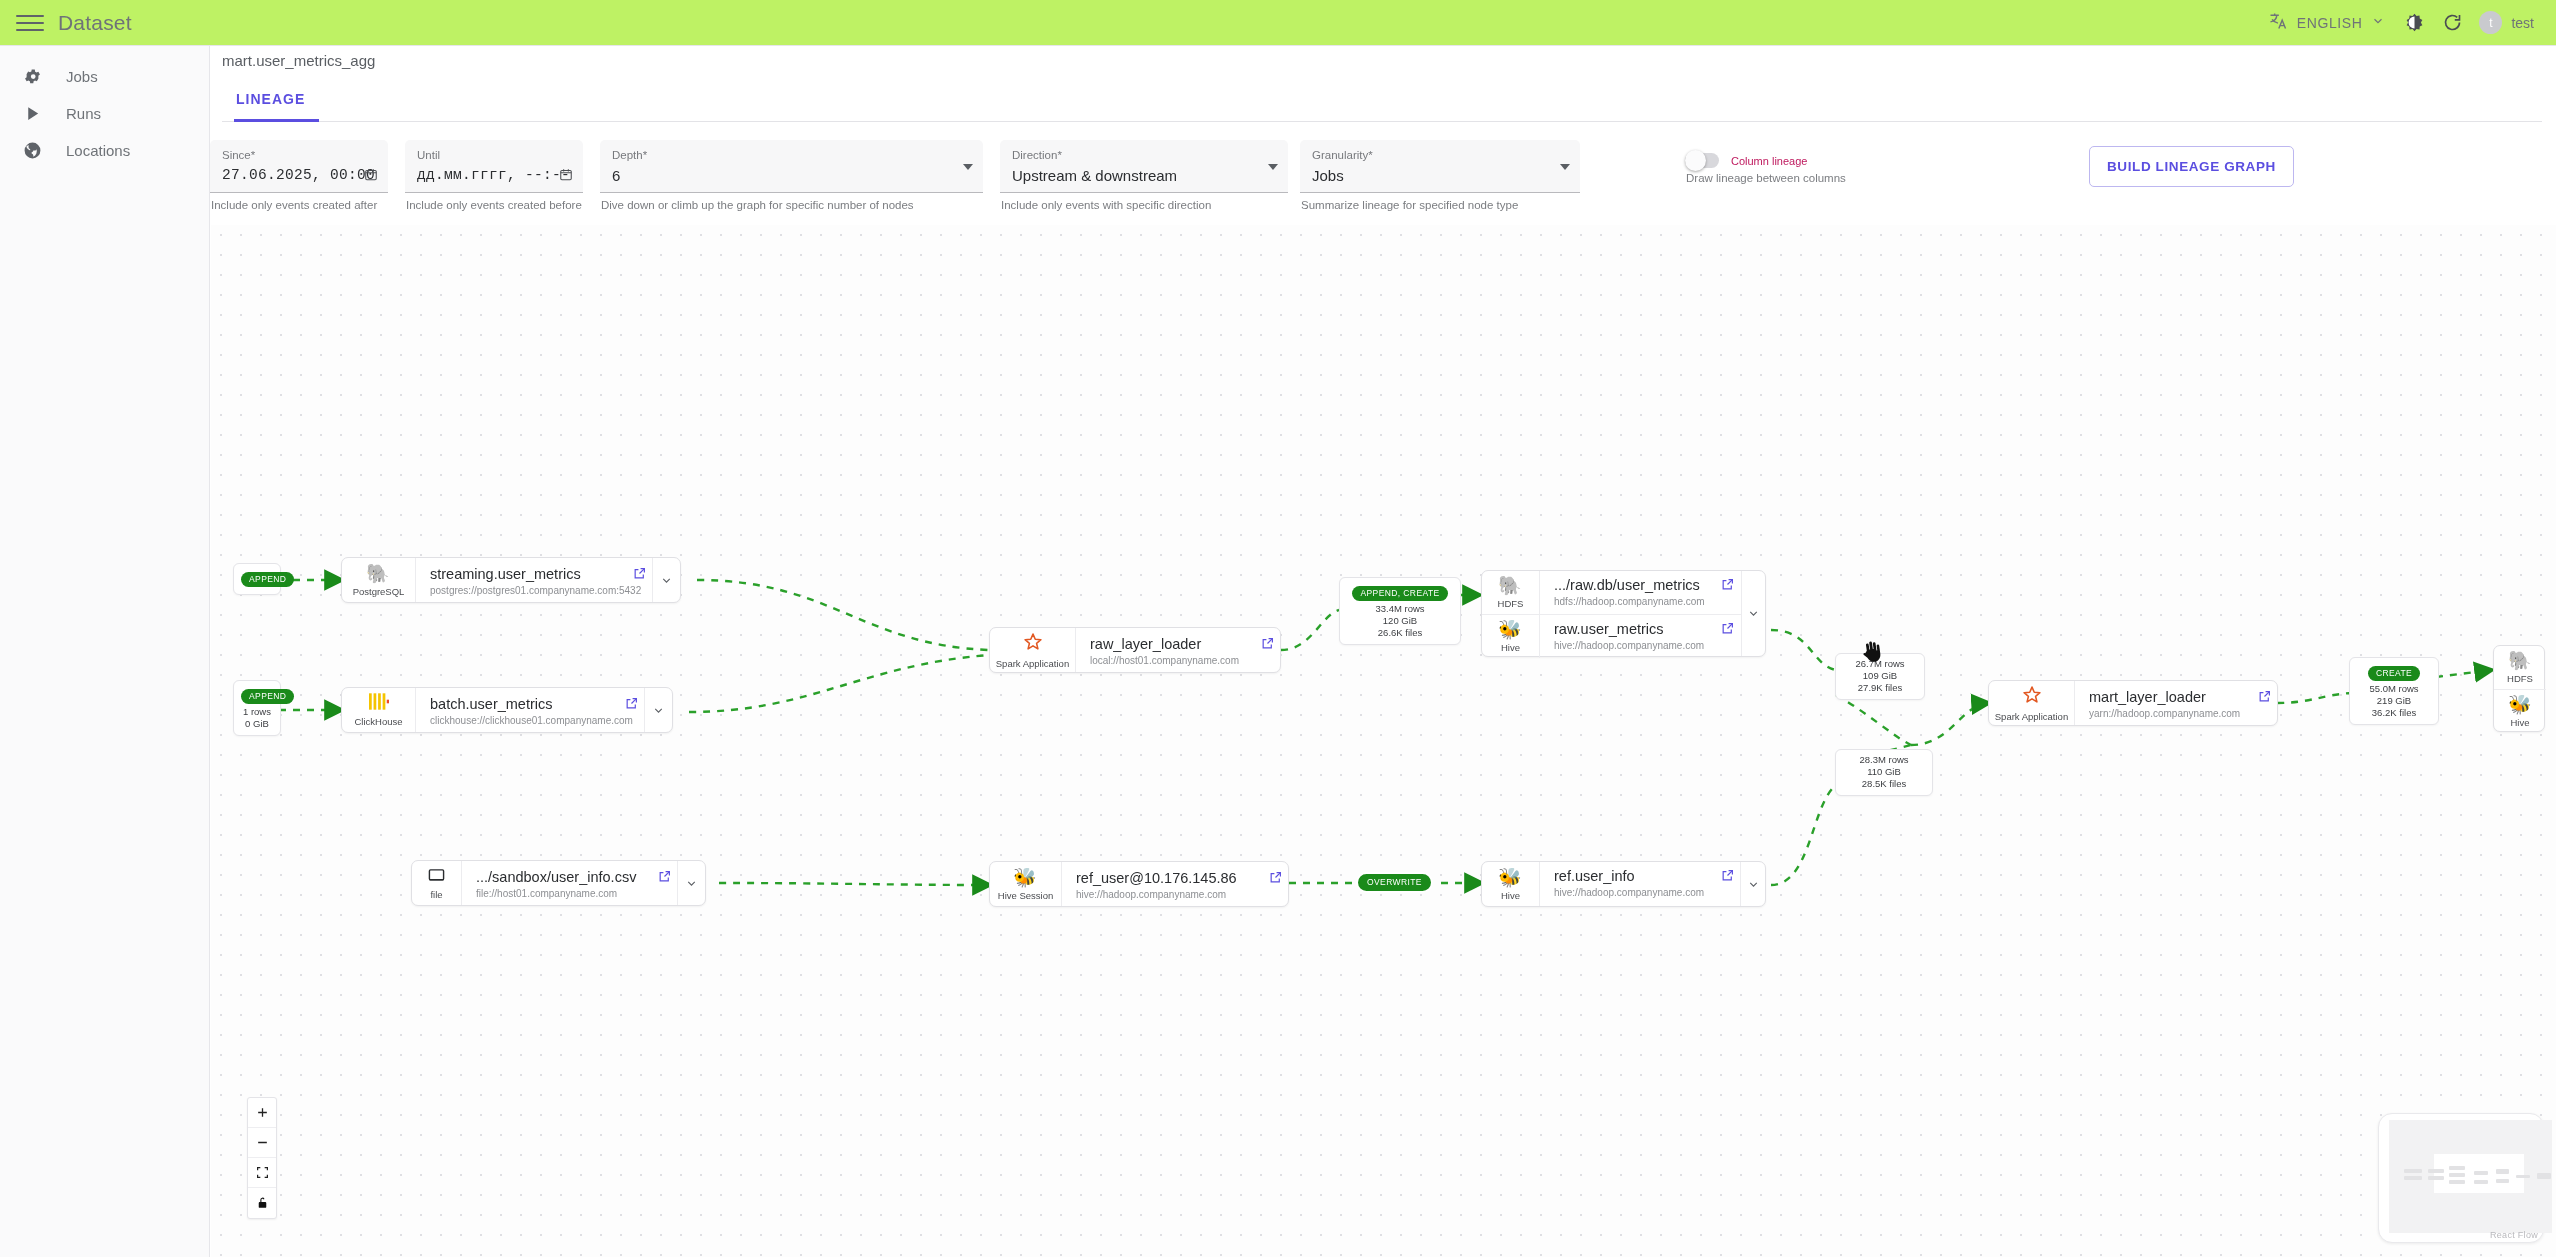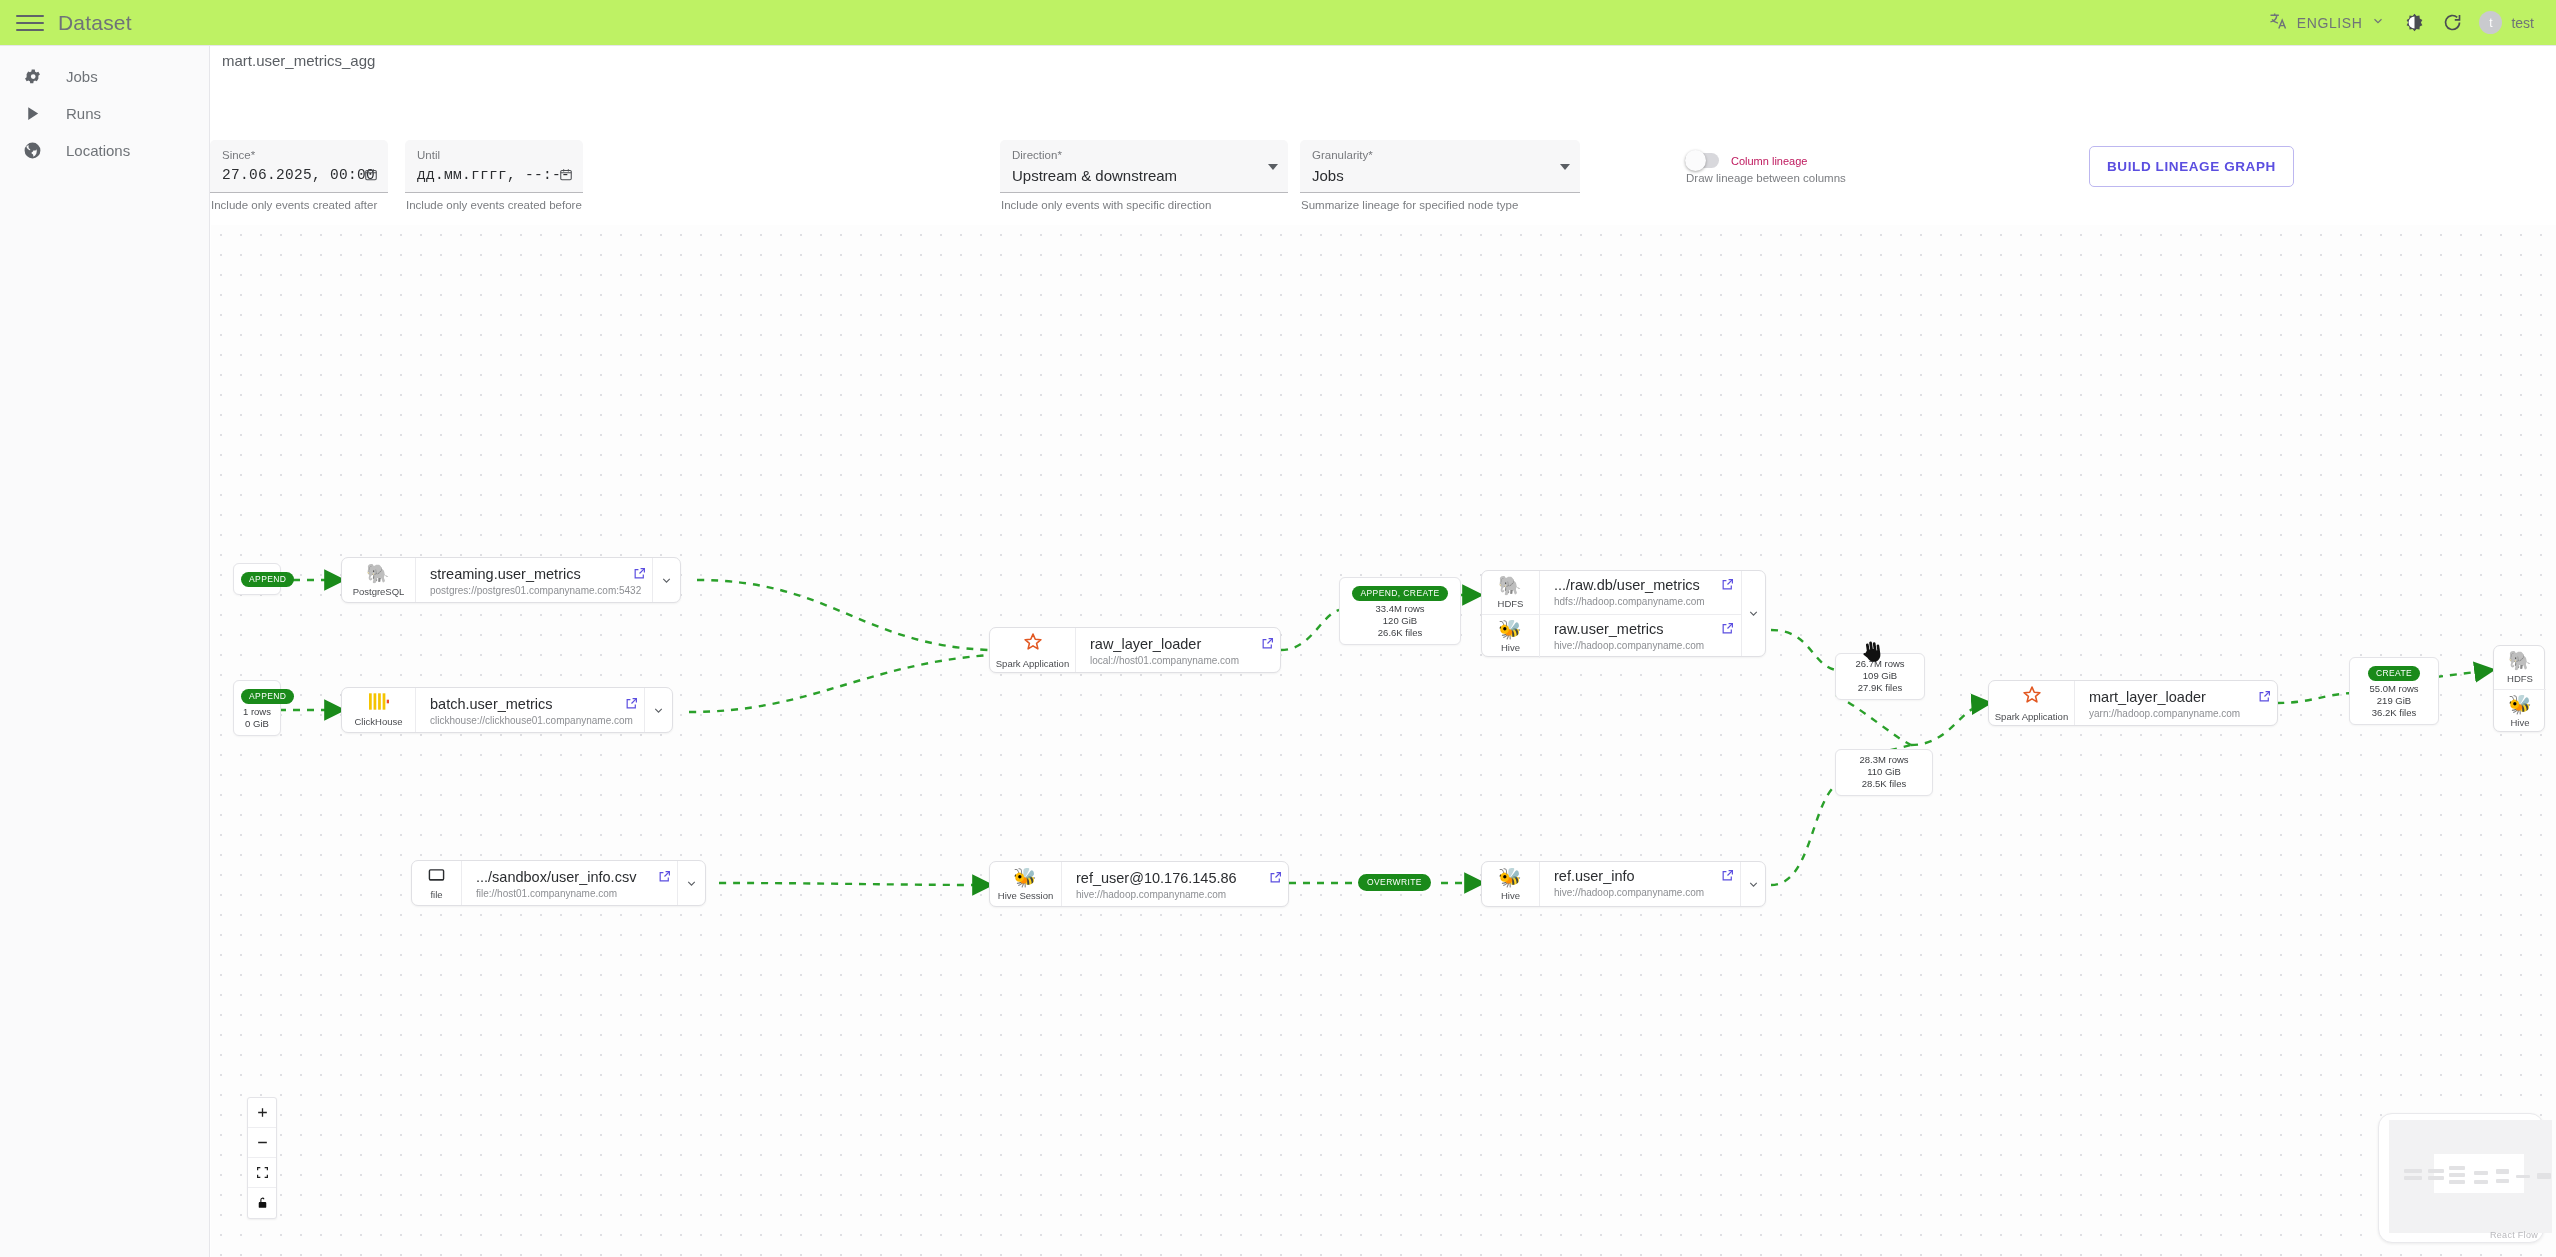--- a/index.html
+++ b/index.html
@@ -283,20 +283,24 @@
       <svg width="19" height="19" viewBox="0 0 24 24" fill="#5f6369">
         <path d="M12 2a10 10 0 1 0 0 20 10 10 0 0 0 0-20zm1 17.9V18a2 2 0 0 0-2-2v-2a2 2 0 0 0 2-2h2a2 2 0 0 0 2-2 8 8 0 0 1-4 9.9zM7 8a2 2 0 0 0 2 2v2a8 8 0 0 1-4.9-4.7A8 8 0 0 1 7 5.1z"></path>
       </svg>
     </span>
     <span>Locations</span>
   </div>
 </div>
 
 <div class="content">
   <div class="crumb">mart.user_metrics_agg</div>
+  <div class="tabs">
+    <span class="tab">LINEAGE</span>
+    <span class="tab-underline"></span>
+  </div>
 </div>
 
 <div class="filters">
 
   <div class="field" style="left:0px; width:178px;">
     <div class="field-box">
       <div class="field-label">Since*</div>
       <div class="field-value mono">27.06.2025, 00:00</div>
       <span class="cal-ico">
         <svg width="14" height="15" viewBox="0 0 24 24" fill="none" stroke="#4b4d51" stroke-width="1.8">
@@ -315,20 +319,28 @@
       <span class="cal-ico">
         <svg width="14" height="15" viewBox="0 0 24 24" fill="none" stroke="#4b4d51" stroke-width="1.8">
           <rect x="3" y="5" width="18" height="16" rx="2"></rect>
             <path d="M3 9h18M8 3v4M16 3v4"></path>
         </svg>
       </span>
     </div>
     <div class="field-help">Include only events created before</div>
   </div>
 
+  <div class="field" style="left:390px; width:383px;">
+    <div class="field-box">
+      <div class="field-label">Depth*</div>
+      <div class="field-value">6</div>
+      <span class="caret"></span>
+    </div>
+    <div class="field-help">Dive down or climb up the graph for specific number of nodes</div>
+  </div>
 
   <div class="field" style="left:790px; width:288px;">
     <div class="field-box">
       <div class="field-label">Direction*</div>
       <div class="field-value">Upstream &amp; downstream</div>
       <span class="caret"></span>
     </div>
     <div class="field-help">Include only events with specific direction</div>
   </div>
 

